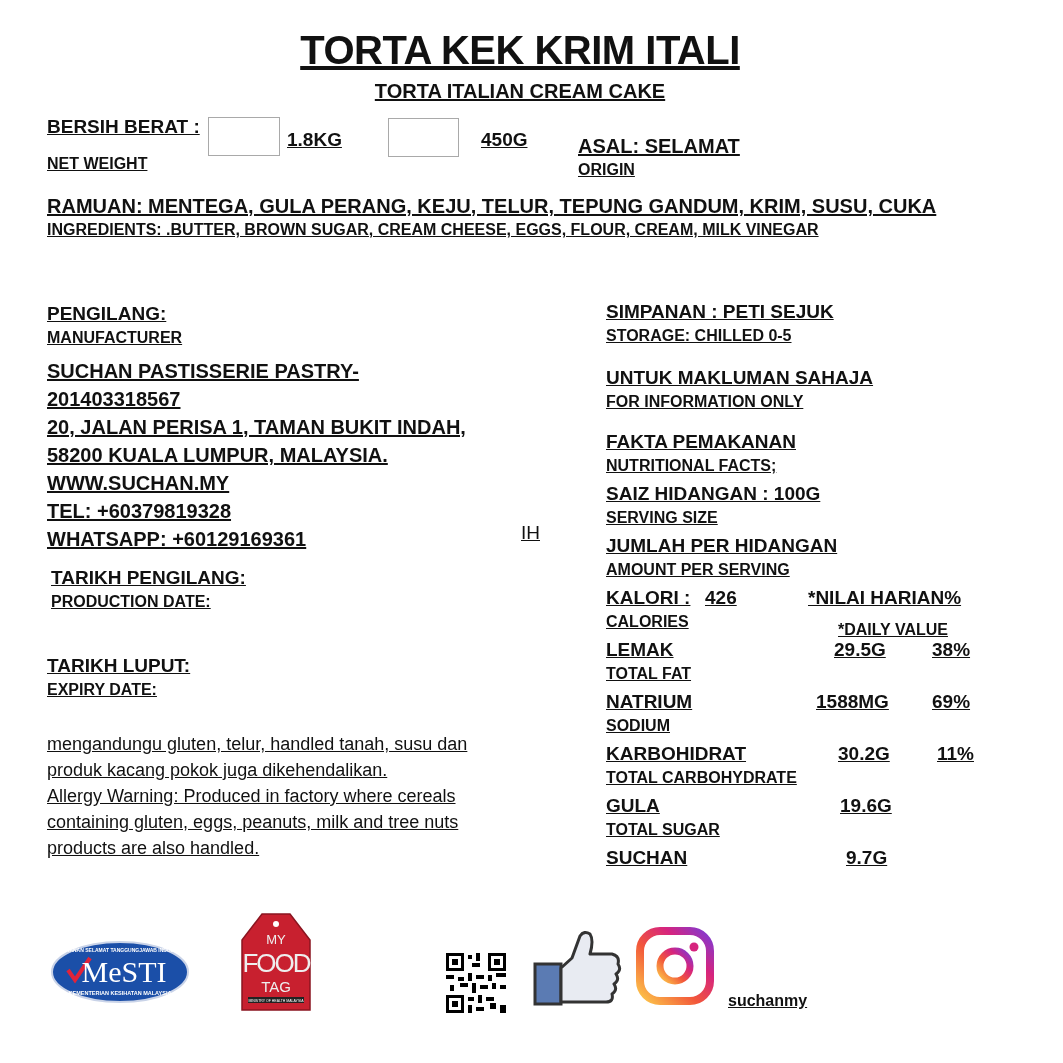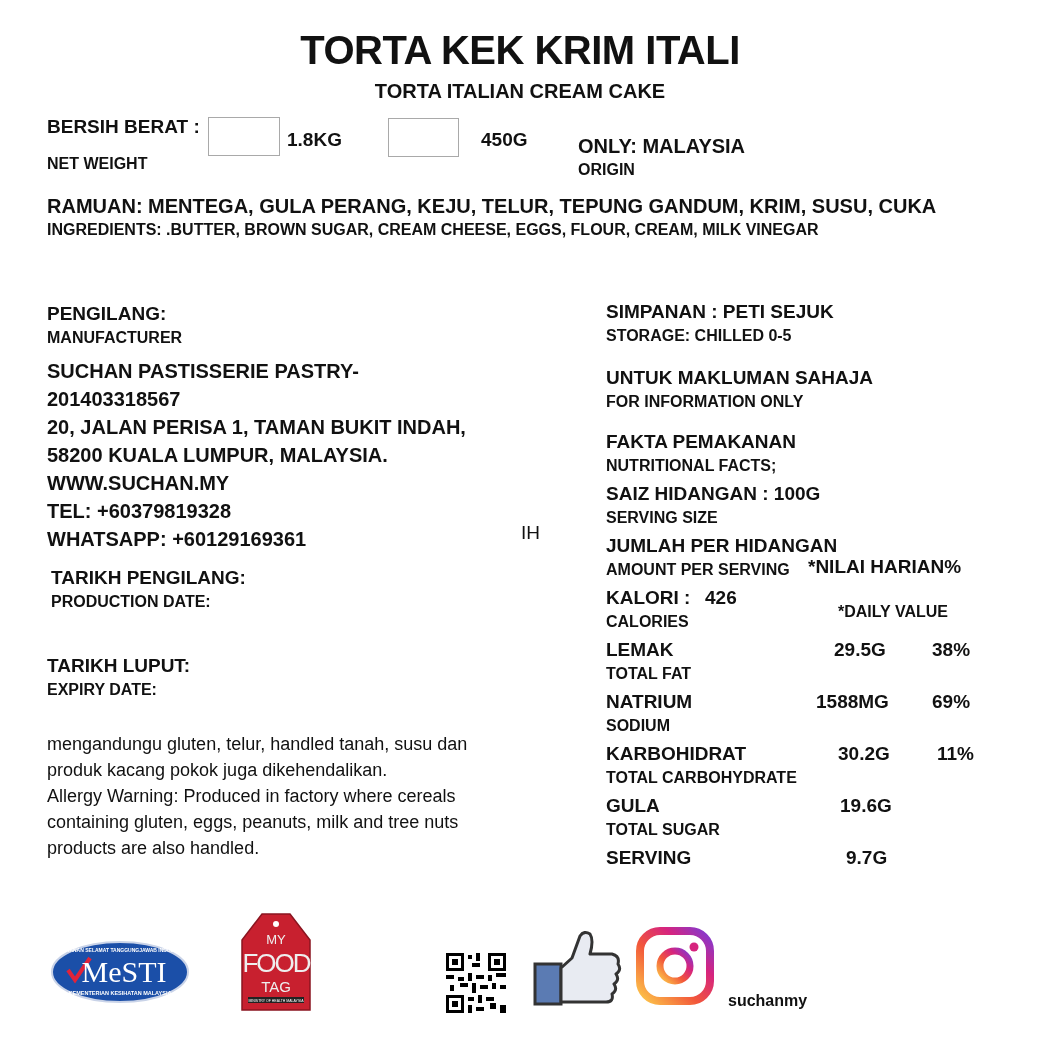--- a/index.html
+++ b/index.html
@@ -1,18 +1,18 @@
 <!DOCTYPE html>
 <html><head>
 <meta charset="utf-8">
 <style>
   html, body { margin:0; padding:0; background:#ffffff; }
   body { width:1063px; height:1063px; position:relative; overflow:hidden;
          font-family:"Liberation Sans", "DejaVu Sans", sans-serif; color:#111111; }
-  .abs { position:absolute; white-space:nowrap; }
+  .abs { position:absolute; white-space:nowrap;text-decoration:underline; }
   .title { left:0; width:1040px; text-align:center; top:28px; font-size:40px; font-weight:bold; letter-spacing:-0.5px; }
   .subtitle { left:0; width:1040px; text-align:center; top:80px; font-size:20px; font-weight:bold; }
   .lbl-lg { font-size:19px; font-weight:bold; }
   .lbl-sm { font-size:16px; font-weight:bold; }
   .box { position:absolute; border:1px solid #a9a9a9; background:#fff; }
   .addr { font-size:20px; font-weight:bold; line-height:28px; }
   .allergy { font-size:18px; line-height:26px; white-space:normal; width:470px; }
   .logo { position:absolute; }
 </style>
 </head>
@@ -21,21 +21,21 @@
 <div class="abs title">TORTA KEK KRIM ITALI</div>
 <div class="abs subtitle">TORTA ITALIAN CREAM CAKE</div>
 
 <div class="abs lbl-lg" style="left:47px;top:116px;">BERSIH BERAT :</div>
 <div class="abs lbl-sm" style="left:47px;top:155px;">NET WEIGHT</div>
 <div class="box" style="left:208px;top:117px;width:70px;height:37px;"></div>
 <div class="abs lbl-lg" style="left:287px;top:129px;">1.8KG</div>
 <div class="box" style="left:388px;top:118px;width:69px;height:37px;"></div>
 <div class="abs lbl-lg" style="left:481px;top:129px;">450G</div>
 
-<div class="abs lbl-lg" style="left:578px;top:135px;font-size:20px;">ONLY:  MALAYSIA</div>
+<div class="abs lbl-lg" style="left:578px;top:135px;font-size:20px;">ASAL:  SELAMAT</div>
 <div class="abs lbl-sm" style="left:578px;top:161px;">ORIGIN</div>
 
 <div class="abs lbl-lg" style="left:47px;top:195px;font-size:20px;">RAMUAN:   MENTEGA, GULA PERANG, KEJU, TELUR, TEPUNG GANDUM, KRIM, SUSU, CUKA</div>
 <div class="abs lbl-sm" style="left:47px;top:221px;">INGREDIENTS: .BUTTER, BROWN SUGAR, CREAM CHEESE, EGGS, FLOUR, CREAM, MILK VINEGAR</div>
 
 <div class="abs lbl-lg" style="left:47px;top:303px;">PENGILANG:</div>
 <div class="abs lbl-sm" style="left:47px;top:329px;">MANUFACTURER</div>
 <div class="abs addr" style="left:47px;top:357px;">
   <div>SUCHAN PASTISSERIE PASTRY-</div>
   <div>201403318567</div>
@@ -69,44 +69,44 @@
 
 <div class="abs lbl-lg" style="left:606px;top:431px;">FAKTA PEMAKANAN</div>
 <div class="abs lbl-sm" style="left:606px;top:457px;">NUTRITIONAL FACTS;</div>
 <div class="abs lbl-lg" style="left:606px;top:483px;">SAIZ HIDANGAN : 100G</div>
 <div class="abs lbl-sm" style="left:606px;top:509px;">SERVING SIZE</div>
 <div class="abs lbl-lg" style="left:606px;top:535px;">JUMLAH PER HIDANGAN</div>
 <div class="abs lbl-sm" style="left:606px;top:561px;">AMOUNT PER SERVING</div>
 
 <div class="abs lbl-lg" style="left:606px;top:587px;">KALORI :</div>
 <div class="abs lbl-lg" style="left:705px;top:587px;">426</div>
-<div class="abs lbl-lg" style="left:808px;top:556px;">*NILAI HARIAN%</div>
+<div class="abs lbl-lg" style="left:808px;top:587px;">*NILAI HARIAN%</div>
 <div class="abs lbl-sm" style="left:606px;top:613px;">CALORIES</div>
-<div class="abs lbl-sm" style="left:838px;top:603px;">*DAILY VALUE</div>
+<div class="abs lbl-sm" style="left:838px;top:621px;">*DAILY VALUE</div>
 
 <div class="abs lbl-lg" style="left:606px;top:639px;">LEMAK</div>
 <div class="abs lbl-lg" style="left:834px;top:639px;">29.5G</div>
 <div class="abs lbl-lg" style="left:932px;top:639px;">38%</div>
 <div class="abs lbl-sm" style="left:606px;top:665px;">TOTAL FAT</div>
 
 <div class="abs lbl-lg" style="left:606px;top:691px;">NATRIUM</div>
 <div class="abs lbl-lg" style="left:816px;top:691px;">1588MG</div>
 <div class="abs lbl-lg" style="left:932px;top:691px;">69%</div>
 <div class="abs lbl-sm" style="left:606px;top:717px;">SODIUM</div>
 
 <div class="abs lbl-lg" style="left:606px;top:743px;">KARBOHIDRAT</div>
 <div class="abs lbl-lg" style="left:838px;top:743px;">30.2G</div>
 <div class="abs lbl-lg" style="left:937px;top:743px;">11%</div>
 <div class="abs lbl-sm" style="left:606px;top:769px;">TOTAL CARBOHYDRATE</div>
 
 <div class="abs lbl-lg" style="left:606px;top:795px;">GULA</div>
 <div class="abs lbl-lg" style="left:840px;top:795px;">19.6G</div>
 <div class="abs lbl-sm" style="left:606px;top:821px;">TOTAL SUGAR</div>
 
-<div class="abs lbl-lg" style="left:606px;top:847px;">SERVING</div>
+<div class="abs lbl-lg" style="left:606px;top:847px;">SUCHAN</div>
 <div class="abs lbl-lg" style="left:846px;top:847px;">9.7G</div>
 
 <div class="logo" style="left:50px;top:940px;width:140px;height:64px;text-align:center;">
   <svg width="140" height="64" viewBox="0 0 140 64">
     <ellipse cx="70" cy="32" rx="68" ry="30" fill="#1b4fa8" stroke="#c9d3e8" stroke-width="2"></ellipse>
     <path d="M18 30 L25 40 L40 18" stroke="#e0233a" stroke-width="4" fill="none"></path>
     <text x="74" y="42" text-anchor="middle" font-family="Liberation Serif, serif" font-size="30" fill="#ffffff">MeSTI</text>
     <text x="70" y="12" text-anchor="middle" font-family="Liberation Sans, sans-serif" font-size="5" fill="#ffffff" font-weight="bold">MAKANAN SELAMAT TANGGUNGJAWAB INDUSTRI</text>
     <text x="70" y="55" text-anchor="middle" font-family="Liberation Sans, sans-serif" font-size="5.5" fill="#ffffff" font-weight="bold">KEMENTERIAN KESIHATAN MALAYSIA</text>
   </svg>

